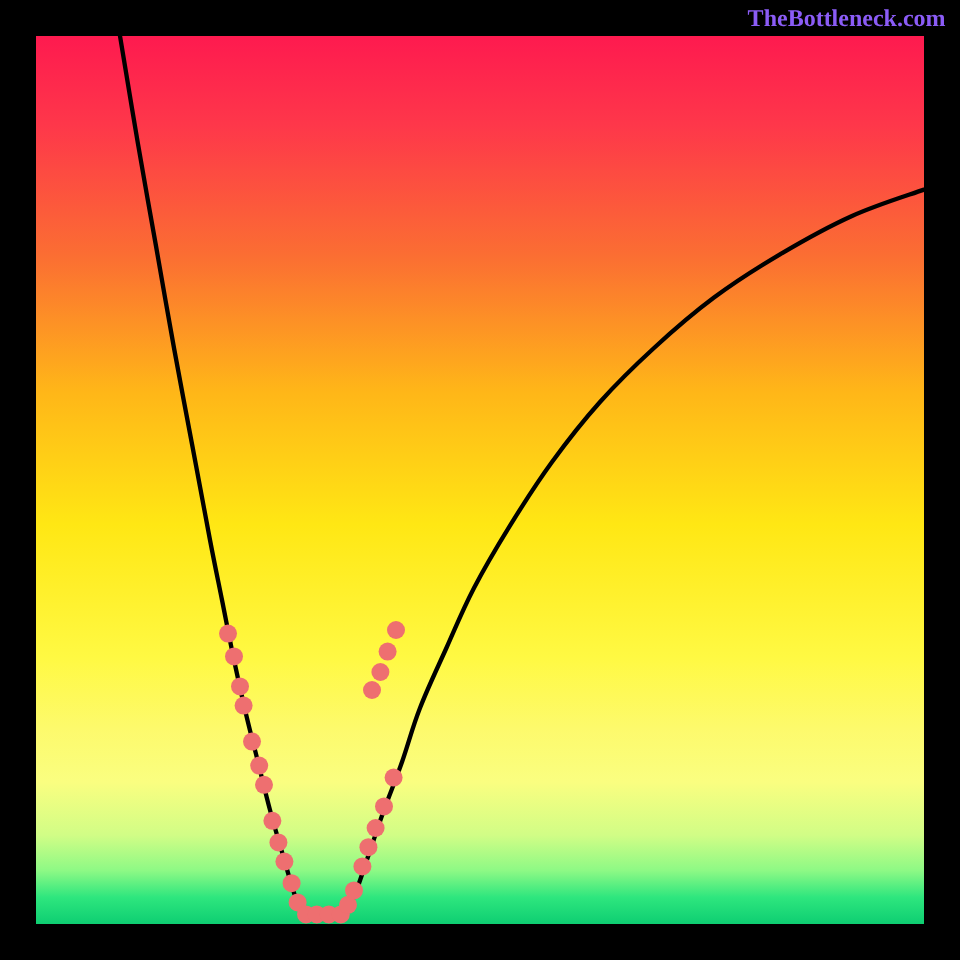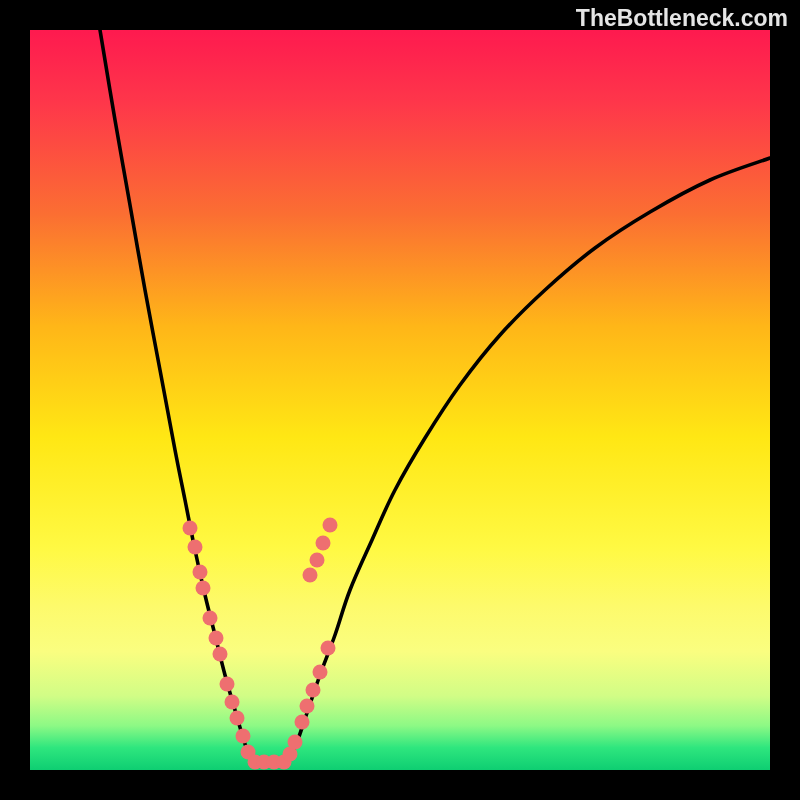--- a/index.html
+++ b/index.html
@@ -28,24 +28,24 @@
       #d1fd86 90%,
       #8df985 94%,
       #2ee67e 97%,
       #0ece72 100%
     );
   }
   .watermark {
     position: absolute;
     top: 5px;
     right: 12px;
-    font-family: Liberation Sans, sans-serif;
-    font-size: 23px;
+    font-family: Liberation Serif, serif;
+    font-size: 20px;
     font-weight: 600;
-    color: #e5e5e5;
+    color: #8b5cf6;
     letter-spacing: 0px;
   }
   svg.plot {
     position: absolute;
     left: 0;
     top: 0;
     width: 740px;
     height: 740px;
   }
 </style>

